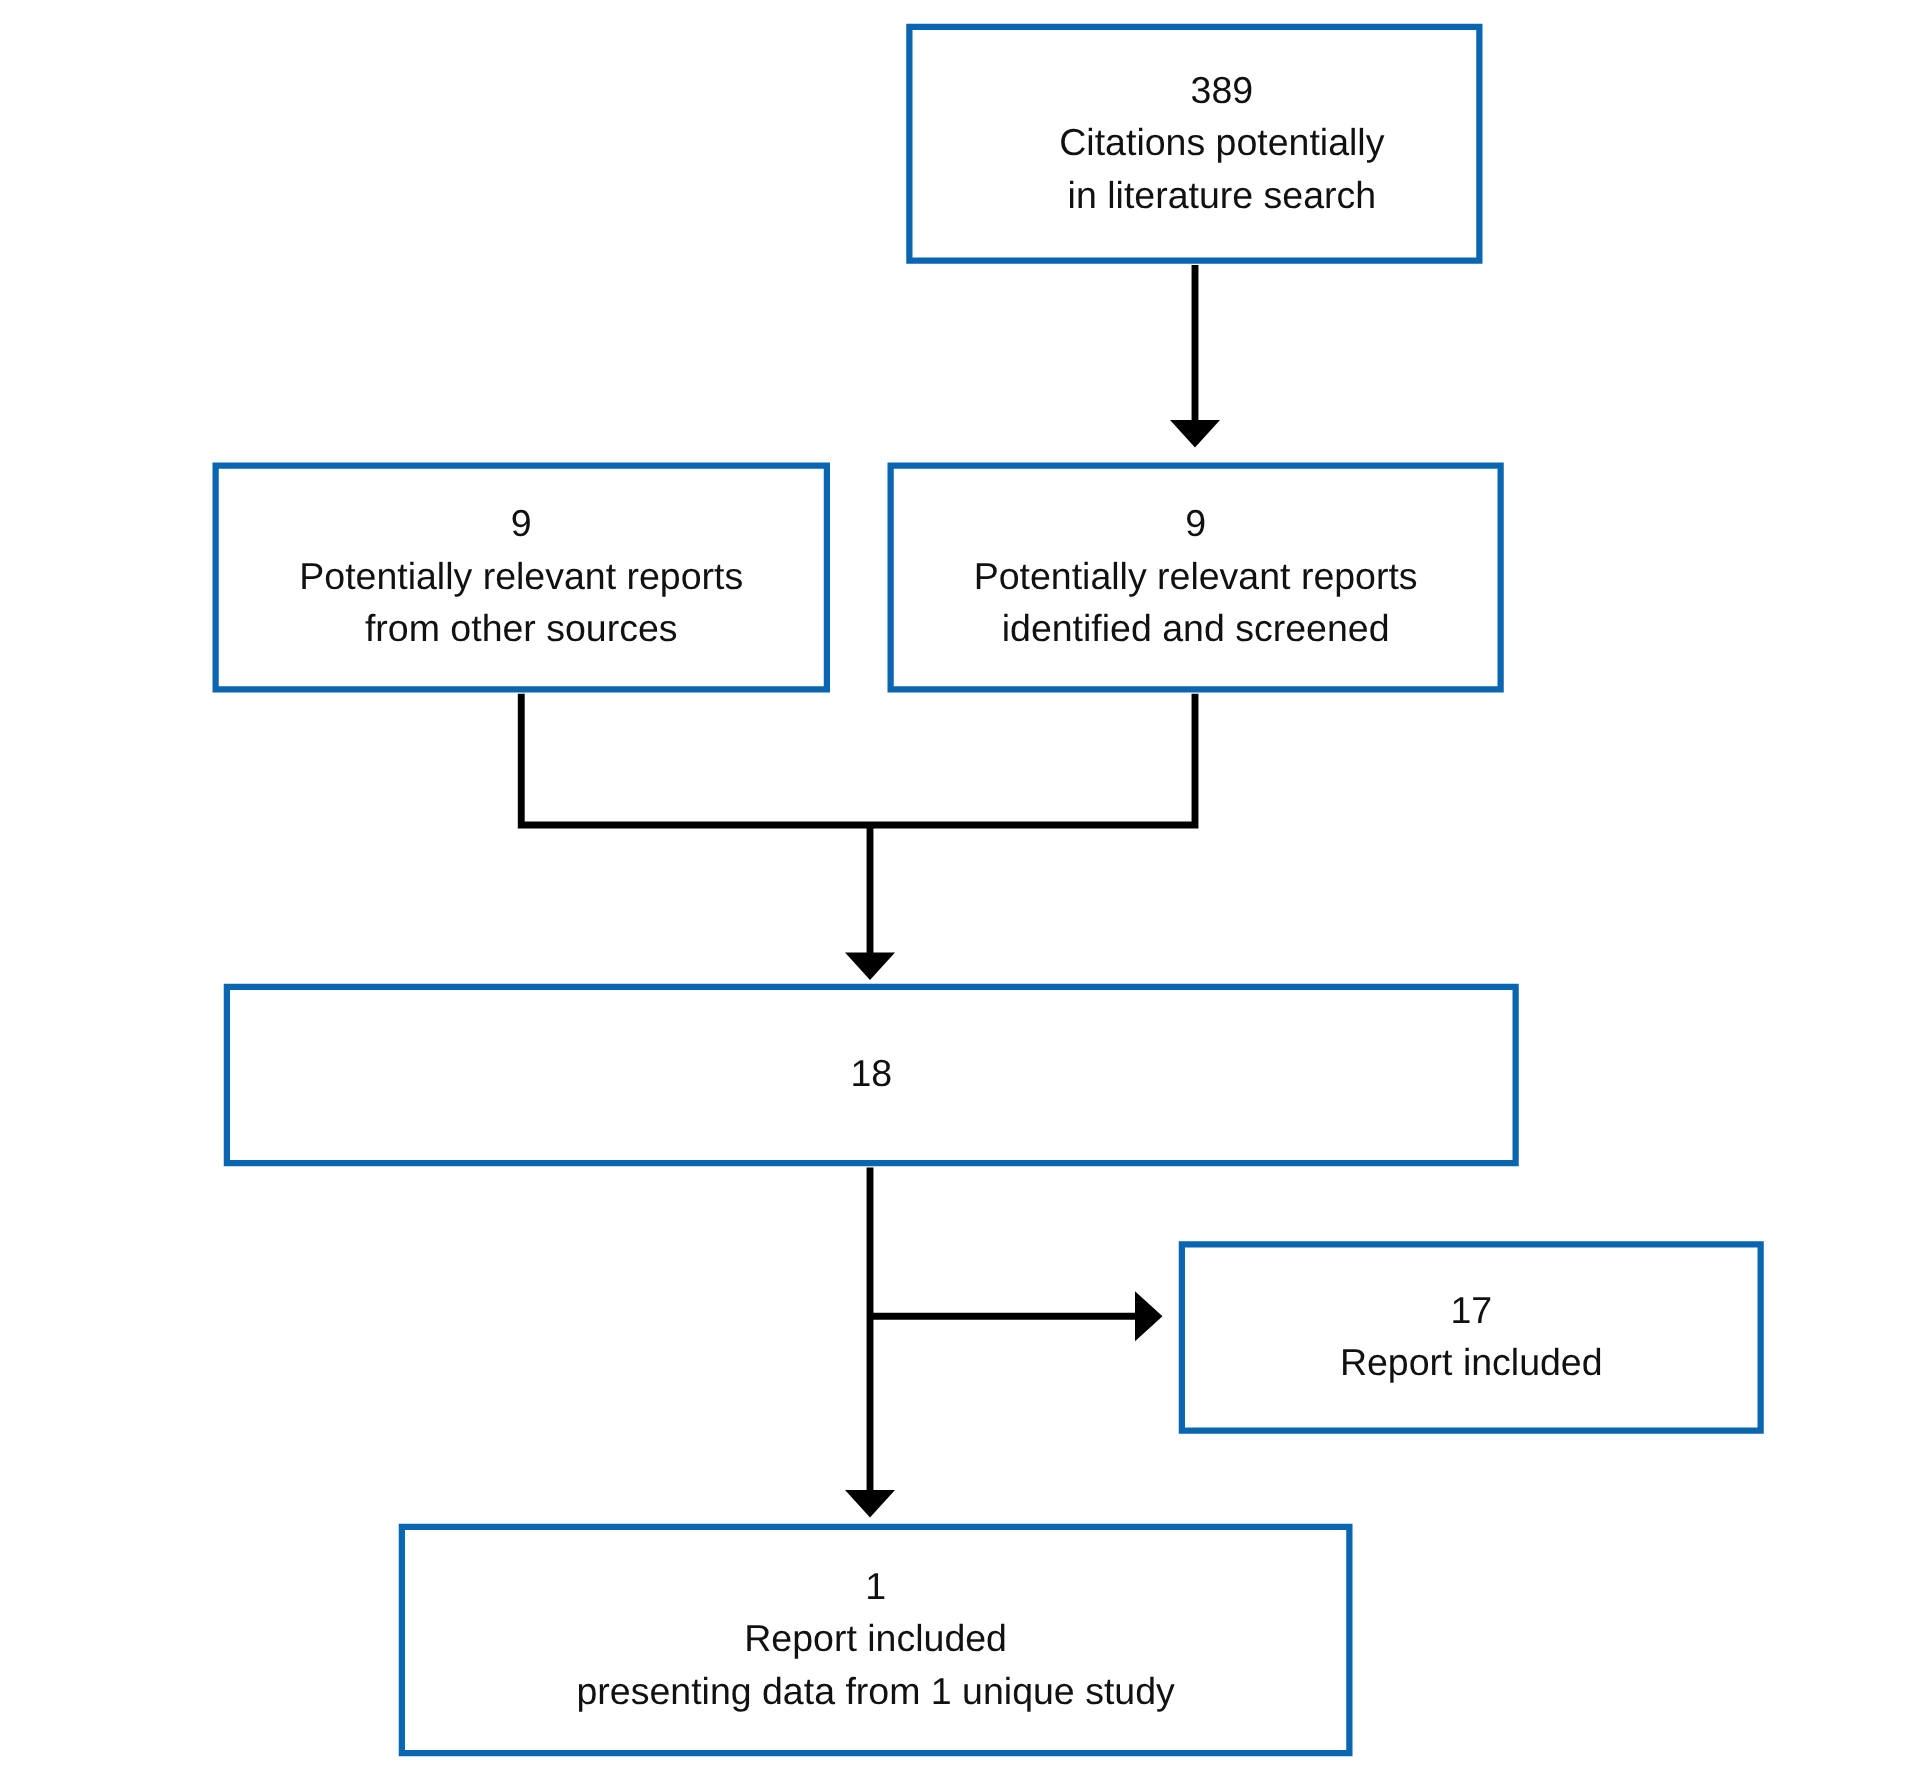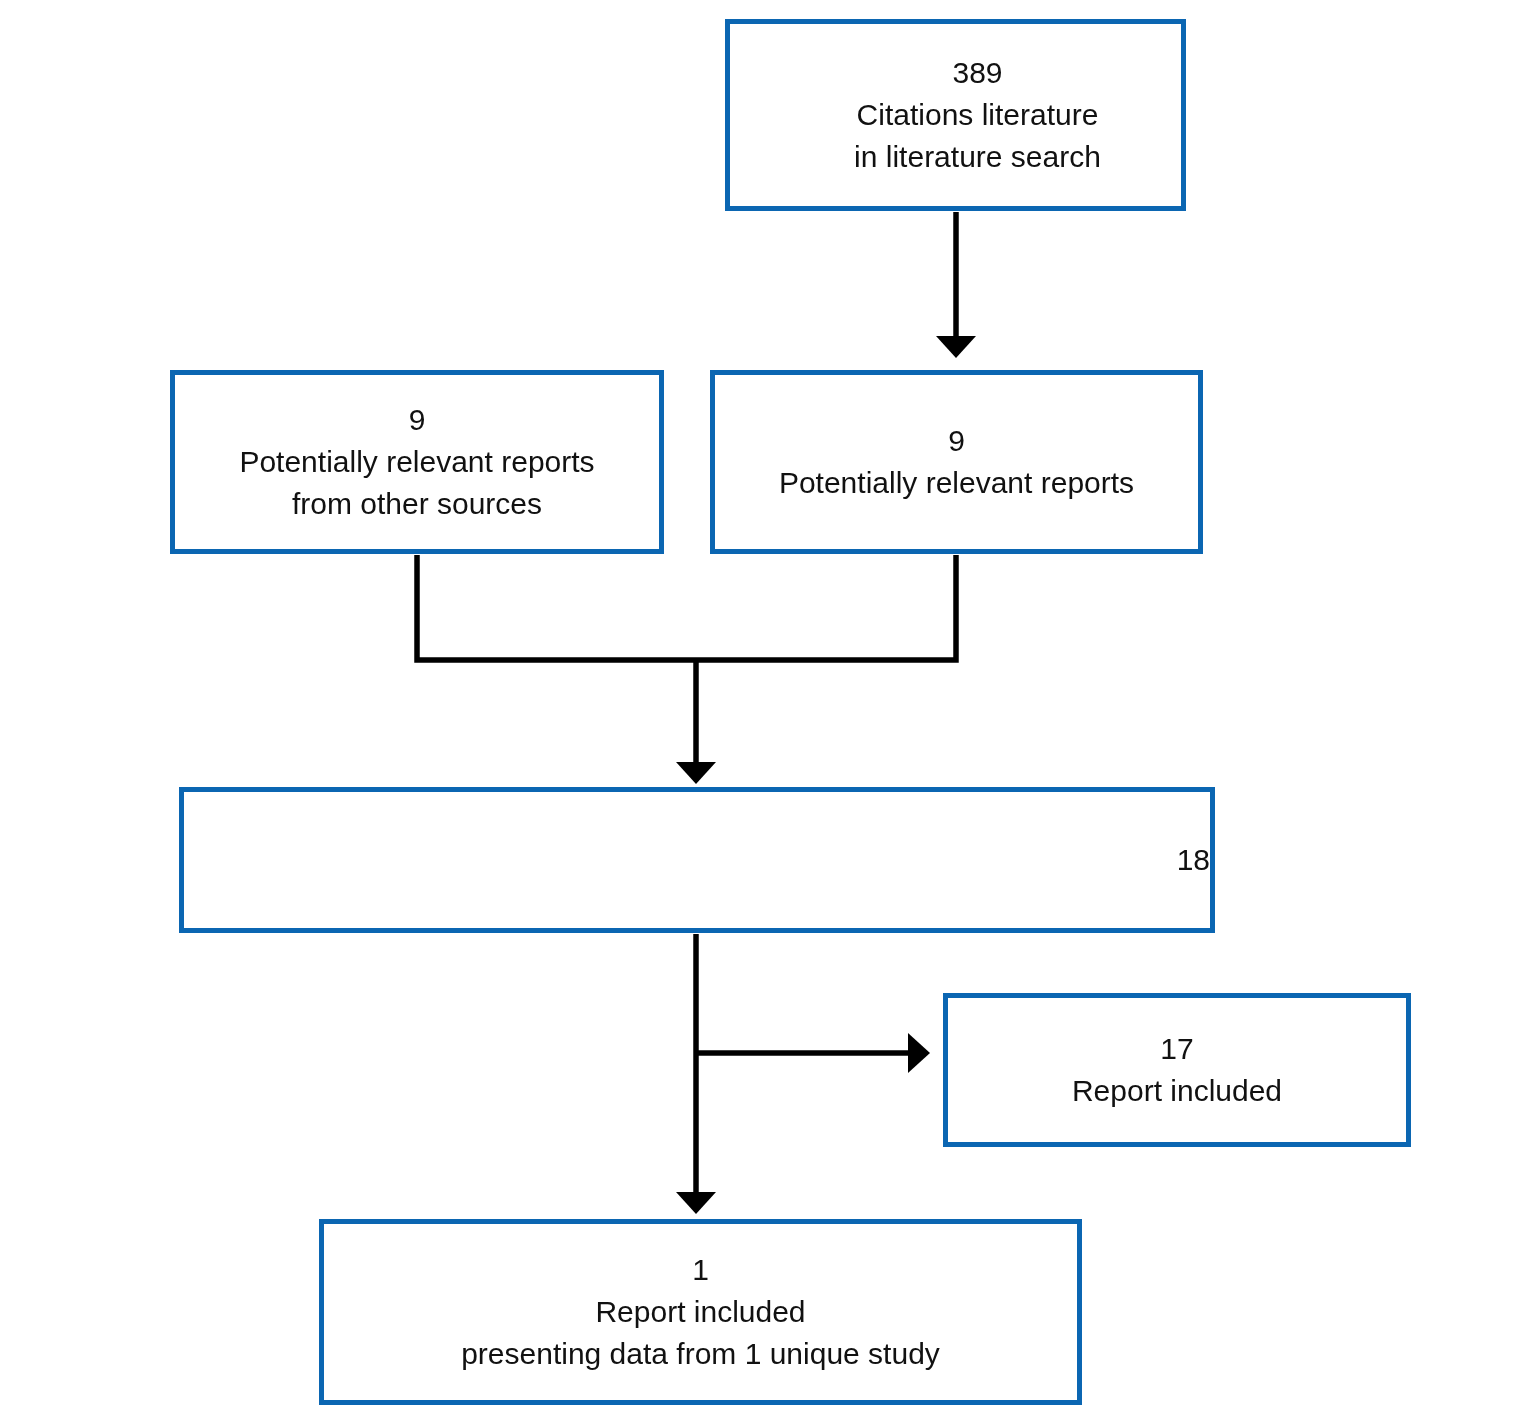--- a/index.html
+++ b/index.html
@@ -36,21 +36,21 @@
     font-size: 30px;
     line-height: 42px;
     color: #111111;
   }
   .box .txt-line {
     white-space: nowrap;
   }
   .box-citations   { left: 725px; top: 19px;   width: 461px; height: 192px; }
   .box-other       { left: 170px; top: 370px;  width: 494px; height: 184px; }
   .box-screened    { left: 710px; top: 370px;  width: 493px; height: 184px; }
-  .box-total       { left: 179px; top: 787px;  width: 1036px; height: 146px; align-items: flex-end; }
+  .box-total       { left: 179px; top: 787px;  width: 1036px; height: 146px; }
   .box-excluded    { left: 943px; top: 979px;  width: 468px; height: 154px; }
   .box-included    { left: 319px; top: 1219px; width: 763px; height: 186px; }
 </style>
 </head>
 <body>
 
 <div class="canvas">
 
   <svg class="connector-layer" viewBox="0 0 1530 1424" xmlns="http://www.w3.org/2000/svg">
 
@@ -74,33 +74,34 @@
     </g>
 
     <g>
       <line x1="694" y1="1053" x2="910" y2="1053" stroke="#000000" stroke-width="5.5"></line>
       <polygon points="908,1033 908,1073 930,1053" fill="#000000"></polygon>
     </g>
   </svg>
 
   <div class="box box-citations" style="border-color: rgb(11, 102, 178); color: rgb(17, 17, 17); padding-left: 44px;">
     <div class="txt-line">389</div>
-    <div class="txt-line">Citations literature</div>
+    <div class="txt-line">Citations potentially</div>
     <div class="txt-line">in literature search</div>
   </div>
 
   <div class="box box-other" style="border-color: rgb(11, 102, 178); color: rgb(17, 17, 17);">
     <div class="txt-line">9</div>
     <div class="txt-line">Potentially relevant reports</div>
     <div class="txt-line">from other sources</div>
   </div>
 
   <div class="box box-screened" style="border-color: rgb(11, 102, 178); color: rgb(17, 17, 17);">
     <div class="txt-line">9</div>
     <div class="txt-line">Potentially relevant reports</div>
+    <div class="txt-line">identified and screened</div>
   </div>
 
   <div class="box box-total" style="border-color: rgb(11, 102, 178); color: rgb(17, 17, 17);">
     <div class="txt-line">18</div>
   </div>
 
   <div class="box box-excluded" style="border-color: rgb(11, 102, 178); color: rgb(17, 17, 17); margin-top: 14px;">
     <div class="txt-line">17</div>
     <div class="txt-line">Report included</div>
   </div>

